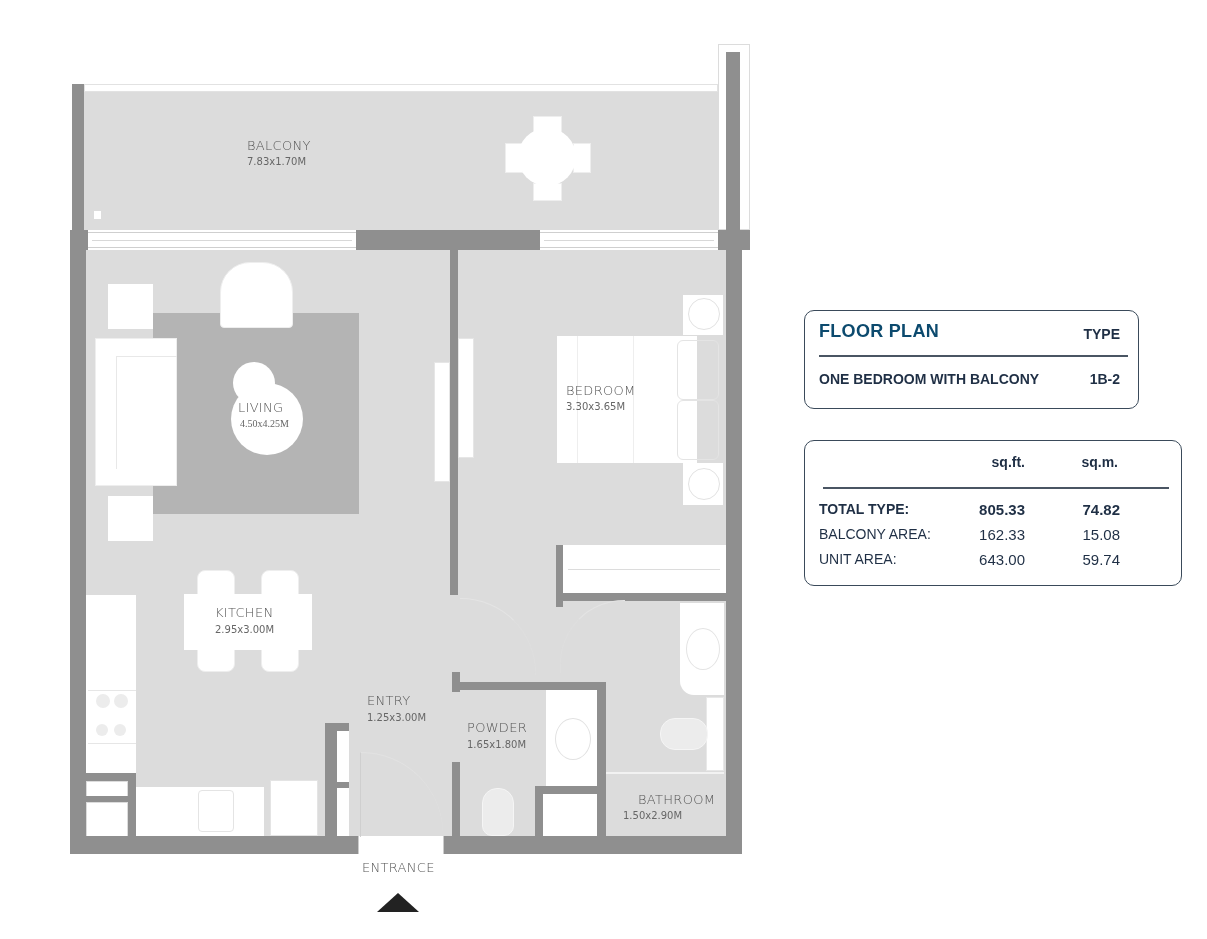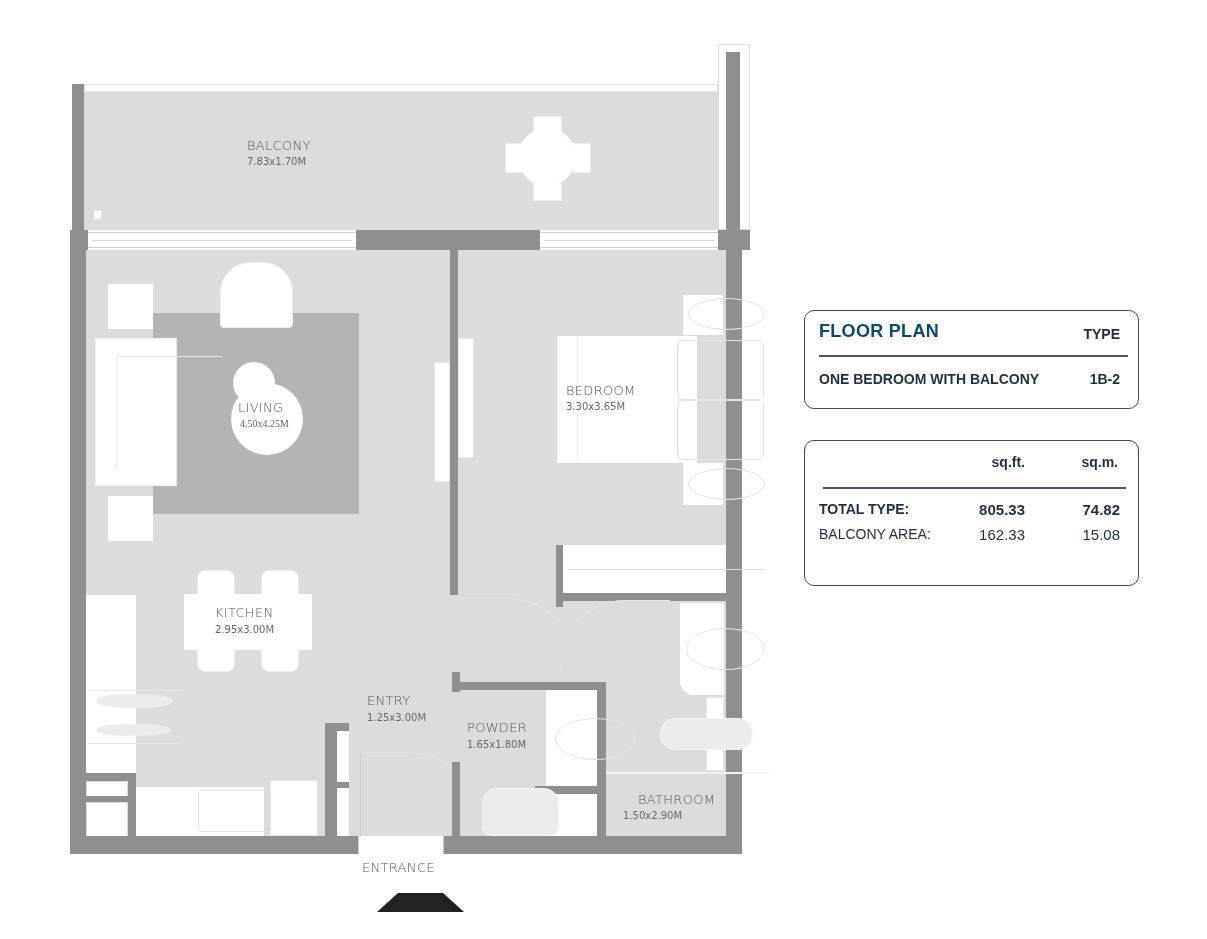--- a/index.html
+++ b/index.html
@@ -1,17 +1,17 @@
 <!DOCTYPE html>
 <html><head>
 <meta charset="utf-8">
 <style>
   html, body { margin: 0; padding: 0; background: #ffffff; }
   body { width: 1207px; height: 939px; position: relative; overflow: hidden; font-family: "DejaVu Sans", sans-serif; }
-  .abs { position: absolute; padding-left: 45px; }
+  .abs { position: absolute; }
   .wall { position: absolute; background: #8f8f8f; }
   .floor { position: absolute; background: #dcdcdc; }
   .white { position: absolute; background: #ffffff; }
   .rug { position: absolute; background: #b4b4b4; }
   .room-label { position: absolute; color: #555555; font-family: "DejaVu Sans", sans-serif; font-size: 13px; letter-spacing: 0.3px; line-height: 16px; font-weight: 300; }
   .room-dim { position: absolute; color: #666666; font-family: "DejaVu Sans", sans-serif; font-size: 10px; line-height: 12px; }
   .window { position: absolute; background: #ffffff; border-top: 1px solid #cfcfcf; border-bottom: 1px solid #cfcfcf; box-sizing: border-box; }
   .window::after { content: ""; position: absolute; left: 4px; right: 4px; top: 50%; border-top: 1px solid #d8d8d8; }
   .line { position: absolute; border: 1px solid #e6e6e6; box-sizing: border-box; }
 
@@ -150,28 +150,33 @@
 </div>
 
 <div class="panel" style="left:804px;top:310px;width:335px;height:99px;">
   <div class="fp-title" style="left:14px;top:10px;">FLOOR PLAN</div>
   <div class="cell bold" style="right:18px;top:15px;font-size:14px;">TYPE</div>
   <div class="hr" style="left:14px;right:10px;top:44px;"></div>
   <div class="cell bold" style="left:14px;top:60px;font-size:14px;">ONE BEDROOM WITH BALCONY</div>
   <div class="cell bold" style="right:18px;top:60px;font-size:14px;">1B-2</div>
 </div>
 
-<div class="panel" style="left:804px;top:440px;width:335px;height:146px;">
+<div class="panel" style="left:804px;top:440px;width:378px;height:146px;">
   <div class="cell bold num" style="left:150px;width:70px;top:13px;font-size:14px;">sq.ft.</div>
   <div class="cell bold num" style="left:240px;width:73px;top:13px;font-size:14px;">sq.m.</div>
   <div class="hr" style="left:18px;right:12px;top:46px;"></div>
 
   <div class="abs" style="left:0;top:60px;width:100%;height:22px;">
     <div class="cell bold" style="left:14px;top:0;font-size:14px;">TOTAL TYPE:</div>
     <div class="cell bold num" style="left:150px;width:70px;top:0;">805.33</div>
     <div class="cell bold num" style="left:240px;width:75px;top:0;">74.82</div>
   </div>
   <div class="abs" style="left:0;top:85px;width:100%;height:22px;">
     <div class="cell" style="left:14px;top:0;font-size:14px;">BALCONY AREA:</div>
     <div class="cell num" style="left:150px;width:70px;top:0;">162.33</div>
     <div class="cell num" style="left:240px;width:75px;top:0;">15.08</div>
   </div>
+  <div class="abs" style="left:0;top:110px;width:100%;height:22px;">
+    <div class="cell" style="left:14px;top:0;font-size:14px;">UNIT AREA:</div>
+    <div class="cell num" style="left:150px;width:70px;top:0;">643.00</div>
+    <div class="cell num" style="left:240px;width:75px;top:0;">59.74</div>
+  </div>
 </div>
 
 </body></html>

